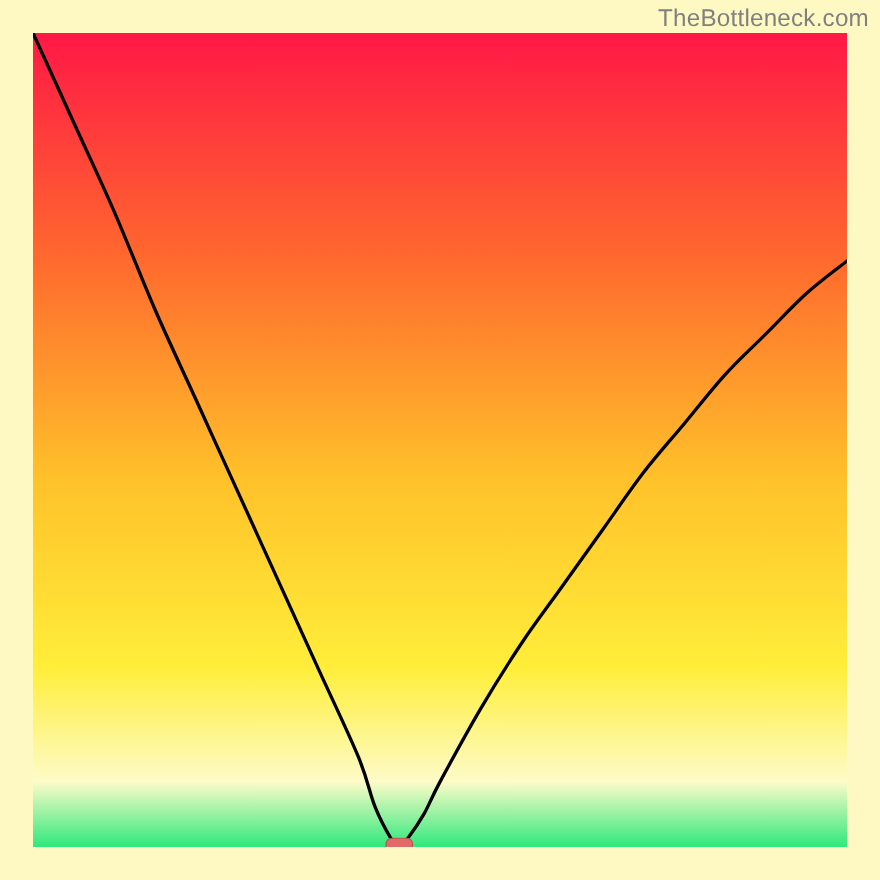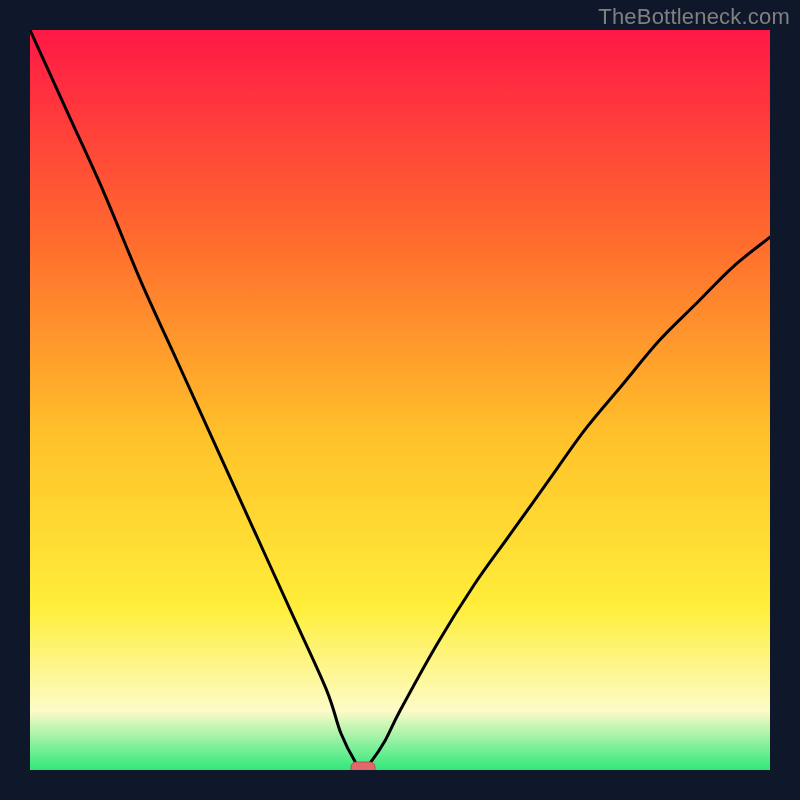--- a/index.html
+++ b/index.html
@@ -8,21 +8,21 @@
     width: 800px;
     height: 800px;
     background: #000;
     font-family: Arial, Helvetica, sans-serif;
     overflow: hidden;
   }
   .frame {
     position: relative;
     width: 800px;
     height: 800px;
-    background: #0f172a;
+    background: #fef9c3;
   }
   .watermark {
     position: absolute;
     top: 4px;
     right: 10px;
     color: #808080;
     font-size: 22px;
     font-weight: 500;
     letter-spacing: 0.2px;
     z-index: 10;

